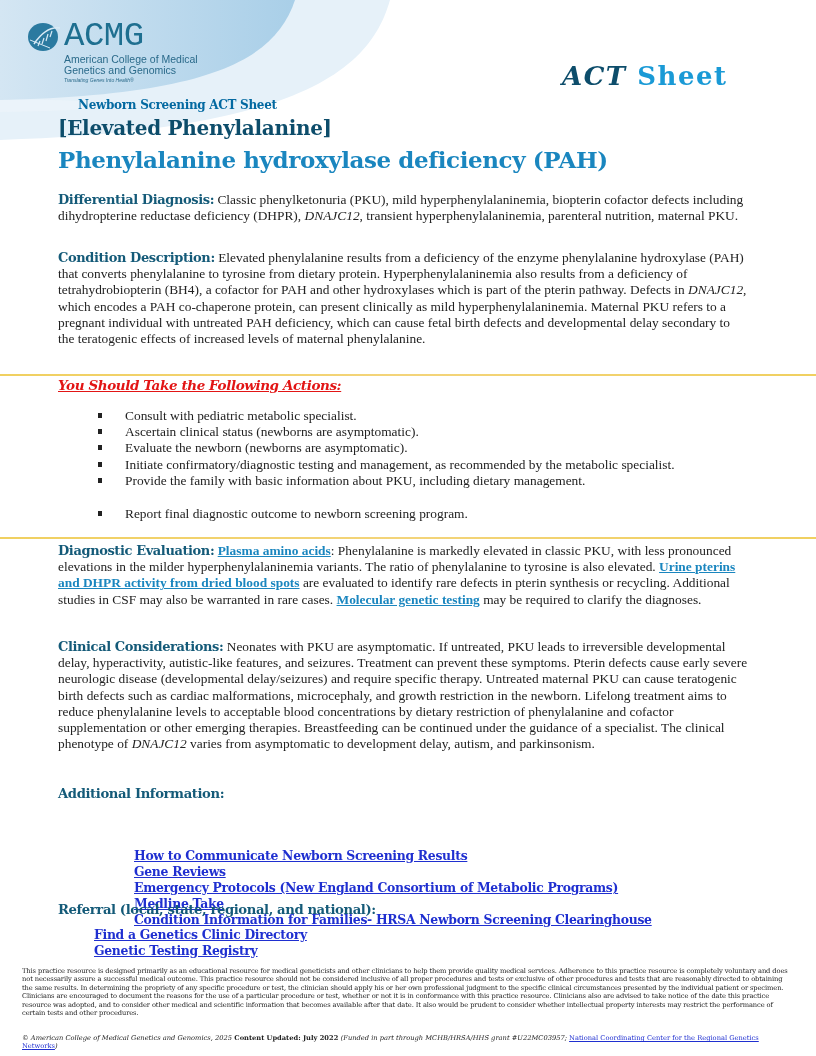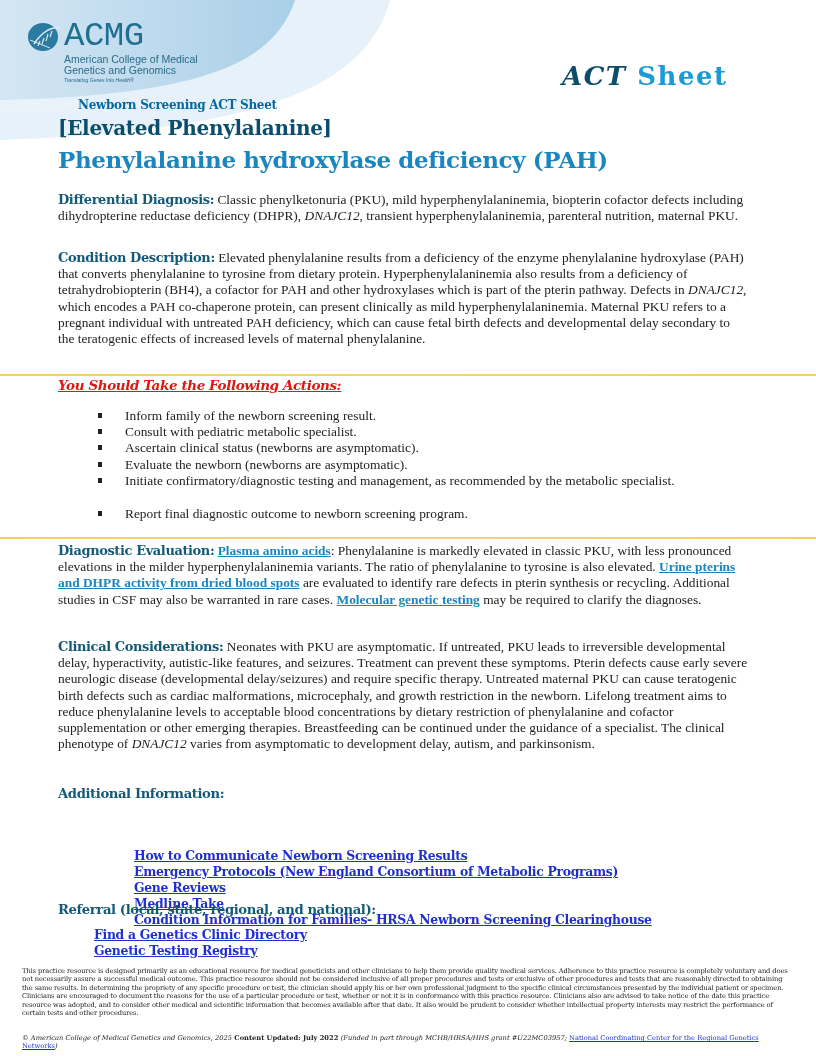--- a/index.html
+++ b/index.html
@@ -85,44 +85,45 @@
 </div>
 
 <div class="section" style="top:250px;">
   <span class="label">Condition Description:</span><span> Elevated phenylalanine results from a deficiency of the enzyme phenylalanine hydroxylase (PAH) that converts phenylalanine to tyrosine from dietary protein. Hyperphenylalaninemia also results from a deficiency of tetrahydrobiopterin (BH4), a cofactor for PAH and other hydroxylases which is part of the pterin pathway. Defects in </span><em>DNAJC12</em><span>, which encodes a PAH co-chaperone protein, can present clinically as mild hyperphenylalaninemia. Maternal PKU refers to a pregnant individual with untreated PAH deficiency, which can cause fetal birth defects and developmental delay secondary to the teratogenic effects of increased levels of maternal phenylalanine.</span>
 </div>
 
 <div class="rule" style="top:374px;"></div>
 
 <div class="actions-head">You Should Take the Following Actions:</div>
 <div class="actions">
-  <div class="item"><span class="b"></span><span>Inform family of the newborn screening result.</span></div>
+  <div class="item"><span class="b"></span></div>
   <div class="item"><span class="b"></span><span>Consult with pediatric metabolic specialist.</span></div>
   <div class="item"><span class="b"></span><span>Ascertain clinical status (newborns are asymptomatic).</span></div>
   <div class="item"><span class="b"></span><span>Evaluate the newborn (newborns are asymptomatic).</span></div>
   <div class="item"><span class="b"></span><span>Initiate confirmatory/diagnostic testing and management, as recommended by the metabolic specialist.</span></div>
+  <div class="item"><span class="b"></span><span>Provide the family with basic information about PKU, including dietary management.</span></div>
   <div class="gap"></div>
   <div class="item"><span class="b"></span><span>Report final diagnostic outcome to newborn screening program.</span></div>
 </div>
 
 <div class="rule" style="top:537px;"></div>
 
 <div class="section" style="top:543px;">
   <span class="label">Diagnostic Evaluation:</span> <a href="#">Plasma amino acids</a><span>: Phenylalanine is markedly elevated in classic PKU, with less pronounced elevations in the milder hyperphenylalaninemia variants. The ratio of phenylalanine to tyrosine is also elevated. </span><a href="#">Urine pterins and DHPR activity from dried blood spots</a><span> are evaluated to identify rare defects in pterin synthesis or recycling. Additional studies in CSF may also be warranted in rare cases. </span><a href="#">Molecular genetic testing</a><span> may be required to clarify the diagnoses.</span>
 </div>
 
 <div class="section" style="top:639px;">
   <span class="label">Clinical Considerations:</span><span> Neonates with PKU are asymptomatic. If untreated, PKU leads to irreversible developmental delay, hyperactivity, autistic-like features, and seizures. Treatment can prevent these symptoms. Pterin defects cause early severe neurologic disease (developmental delay/seizures) and require specific therapy. Untreated maternal PKU can cause teratogenic birth defects such as cardiac malformations, microcephaly, and growth restriction in the newborn. Lifelong treatment aims to reduce phenylalanine levels to acceptable blood concentrations by dietary restriction of phenylalanine and cofactor supplementation or other emerging therapies. Breastfeeding can be continued under the guidance of a specialist. The clinical phenotype of </span><em>DNAJC12</em><span> varies from asymptomatic to development delay, autism, and parkinsonism.</span>
 </div>
 
 <div class="sub-head" style="top:786px;">Additional Information:</div>
 <div class="links" style="top:848px;margin-left:40px;">
   <a href="#">How to Communicate Newborn Screening Results</a>
+  <a href="#">Gene Reviews</a>
   <a href="#">Emergency Protocols (New England Consortium of Metabolic Programs)</a>
-  <a href="#">Gene Reviews</a>
   <a href="#">Medline Take</a>
   <a href="#">Condition Information for Families- HRSA Newborn Screening Clearinghouse</a>
 </div>
 
 <div class="sub-head" style="top:902px;">Referral (local, state, regional, and national):</div>
 <div class="links" style="top:927px;">
   <a href="#">Find a Genetics Clinic Directory</a>
   <a href="#">Genetic Testing Registry</a>
 </div>
 

